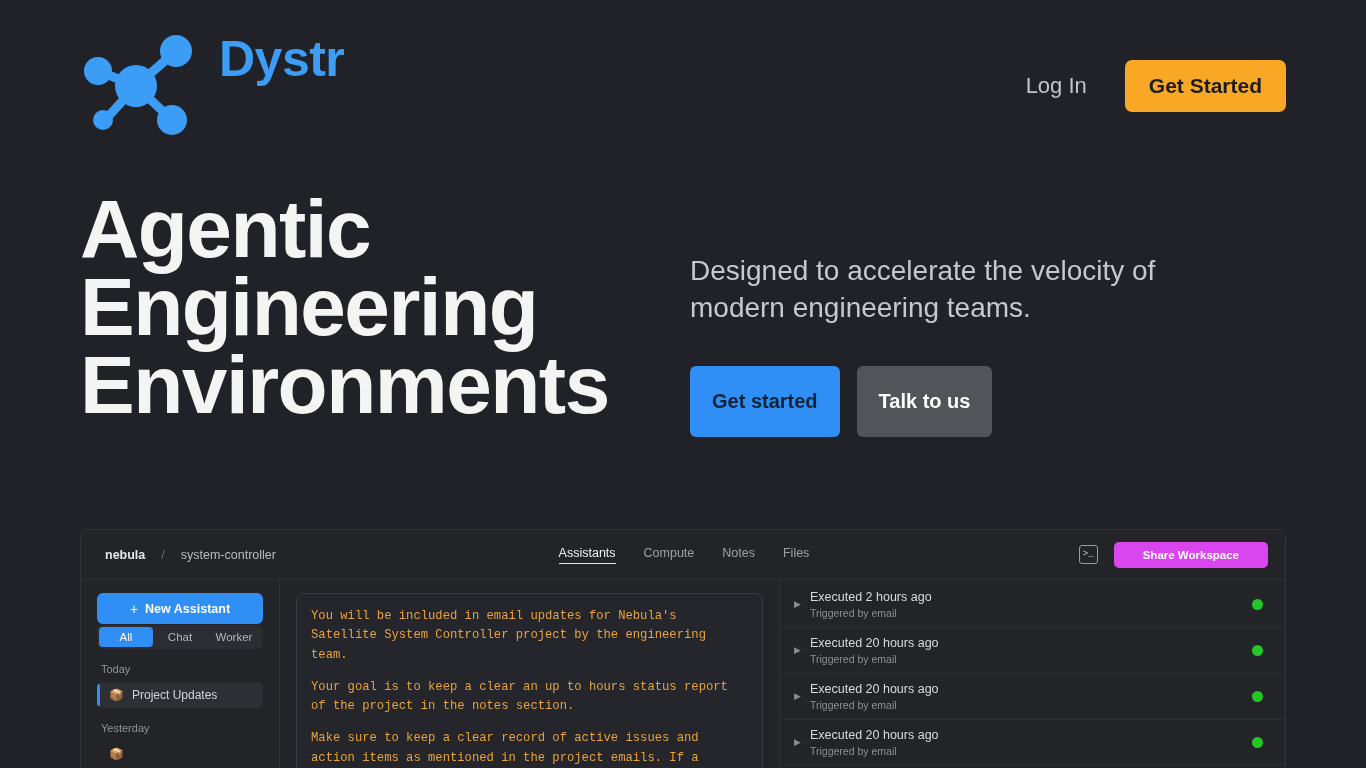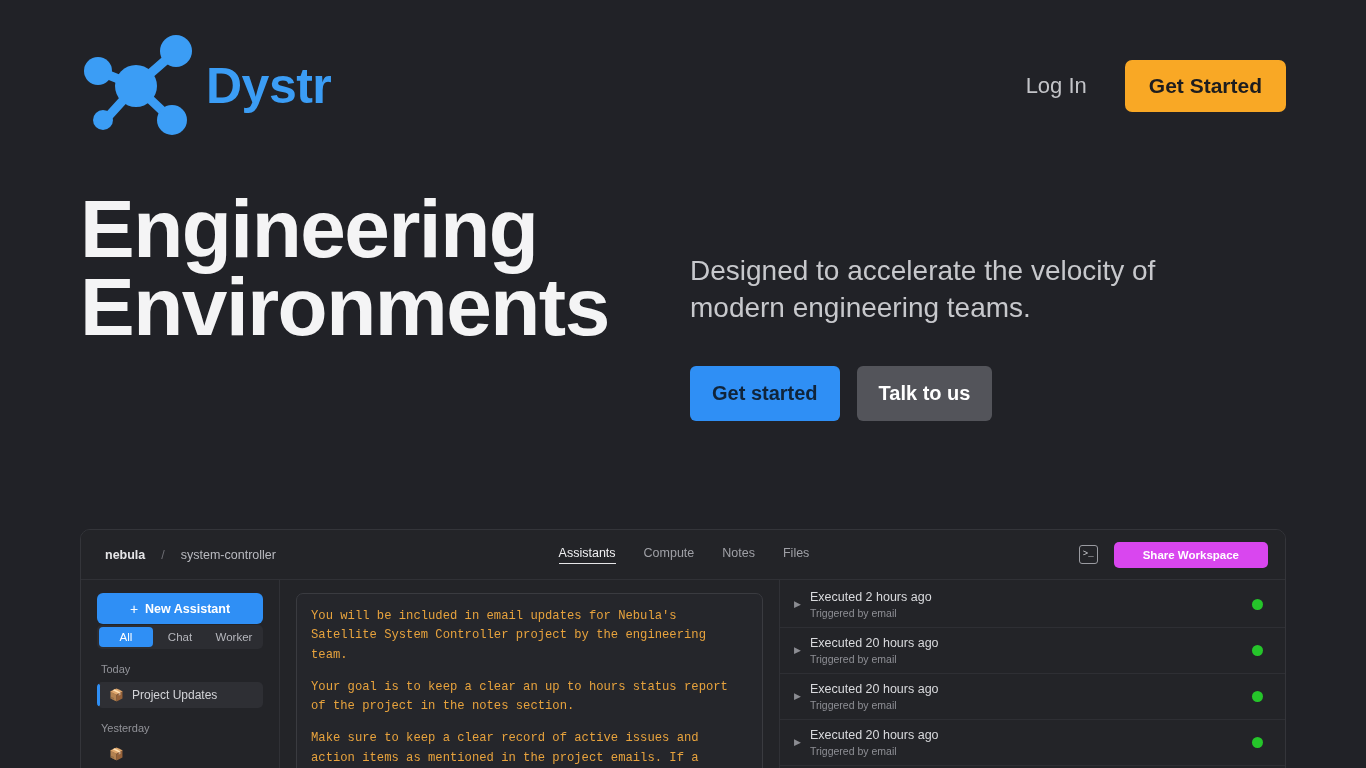--- a/index.html
+++ b/index.html
@@ -22,22 +22,22 @@
     position: absolute;
     top: 0; left: 0;
     width: 1366px;
     height: 172px;
     display: flex;
     align-items: center;
     padding: 0 80px;
   }
   .brand {
     display: flex;
-    align-items: center;
-    gap: 11px;
+    align-items: flex-start;
+    gap: 24px;
   }
   .brand-logo { width: 115px; height: 105px; display: block; flex: none; }
   .brand-name {
     font-size: 50px;
     font-weight: bold;
     color: #3b9df5;
     letter-spacing: -0.5px;
     line-height: 1;
   }
   .nav-right {
@@ -113,21 +113,21 @@
     cursor: pointer;
     white-space: nowrap;
   }
   .btn-secondary {
     background: #53545a;
     color: #ffffff;
     font-size: 20px;
     font-weight: bold;
     border: none;
     border-radius: 6px;
-    padding: 16px 22px;
+    padding: 24px 22px;
     font-family: inherit;
     cursor: pointer;
     white-space: nowrap;
   }
 
   
   .mockup {
     position: absolute;
     top: 529px; left: 80px;
     width: 1206px;
@@ -396,20 +396,21 @@
 
   <nav class="nav-right">
     <button class="nav-login">Log In</button>
     <button class="nav-cta">Get Started</button>
   </nav>
 </header>
 
 <section class="hero">
   <div class="hero-left">
     <h1 class="hero-title">
+      <span>Agentic</span>
       <span>Engineering</span>
       <span>Environments</span>
     </h1>
   </div>
 
   <div class="hero-right">
     <p class="hero-sub">Designed to accelerate the velocity of modern engineering teams.</p>
     <div class="hero-buttons">
       <button class="btn-primary">Get started</button>
       <button class="btn-secondary">Talk to us</button>

